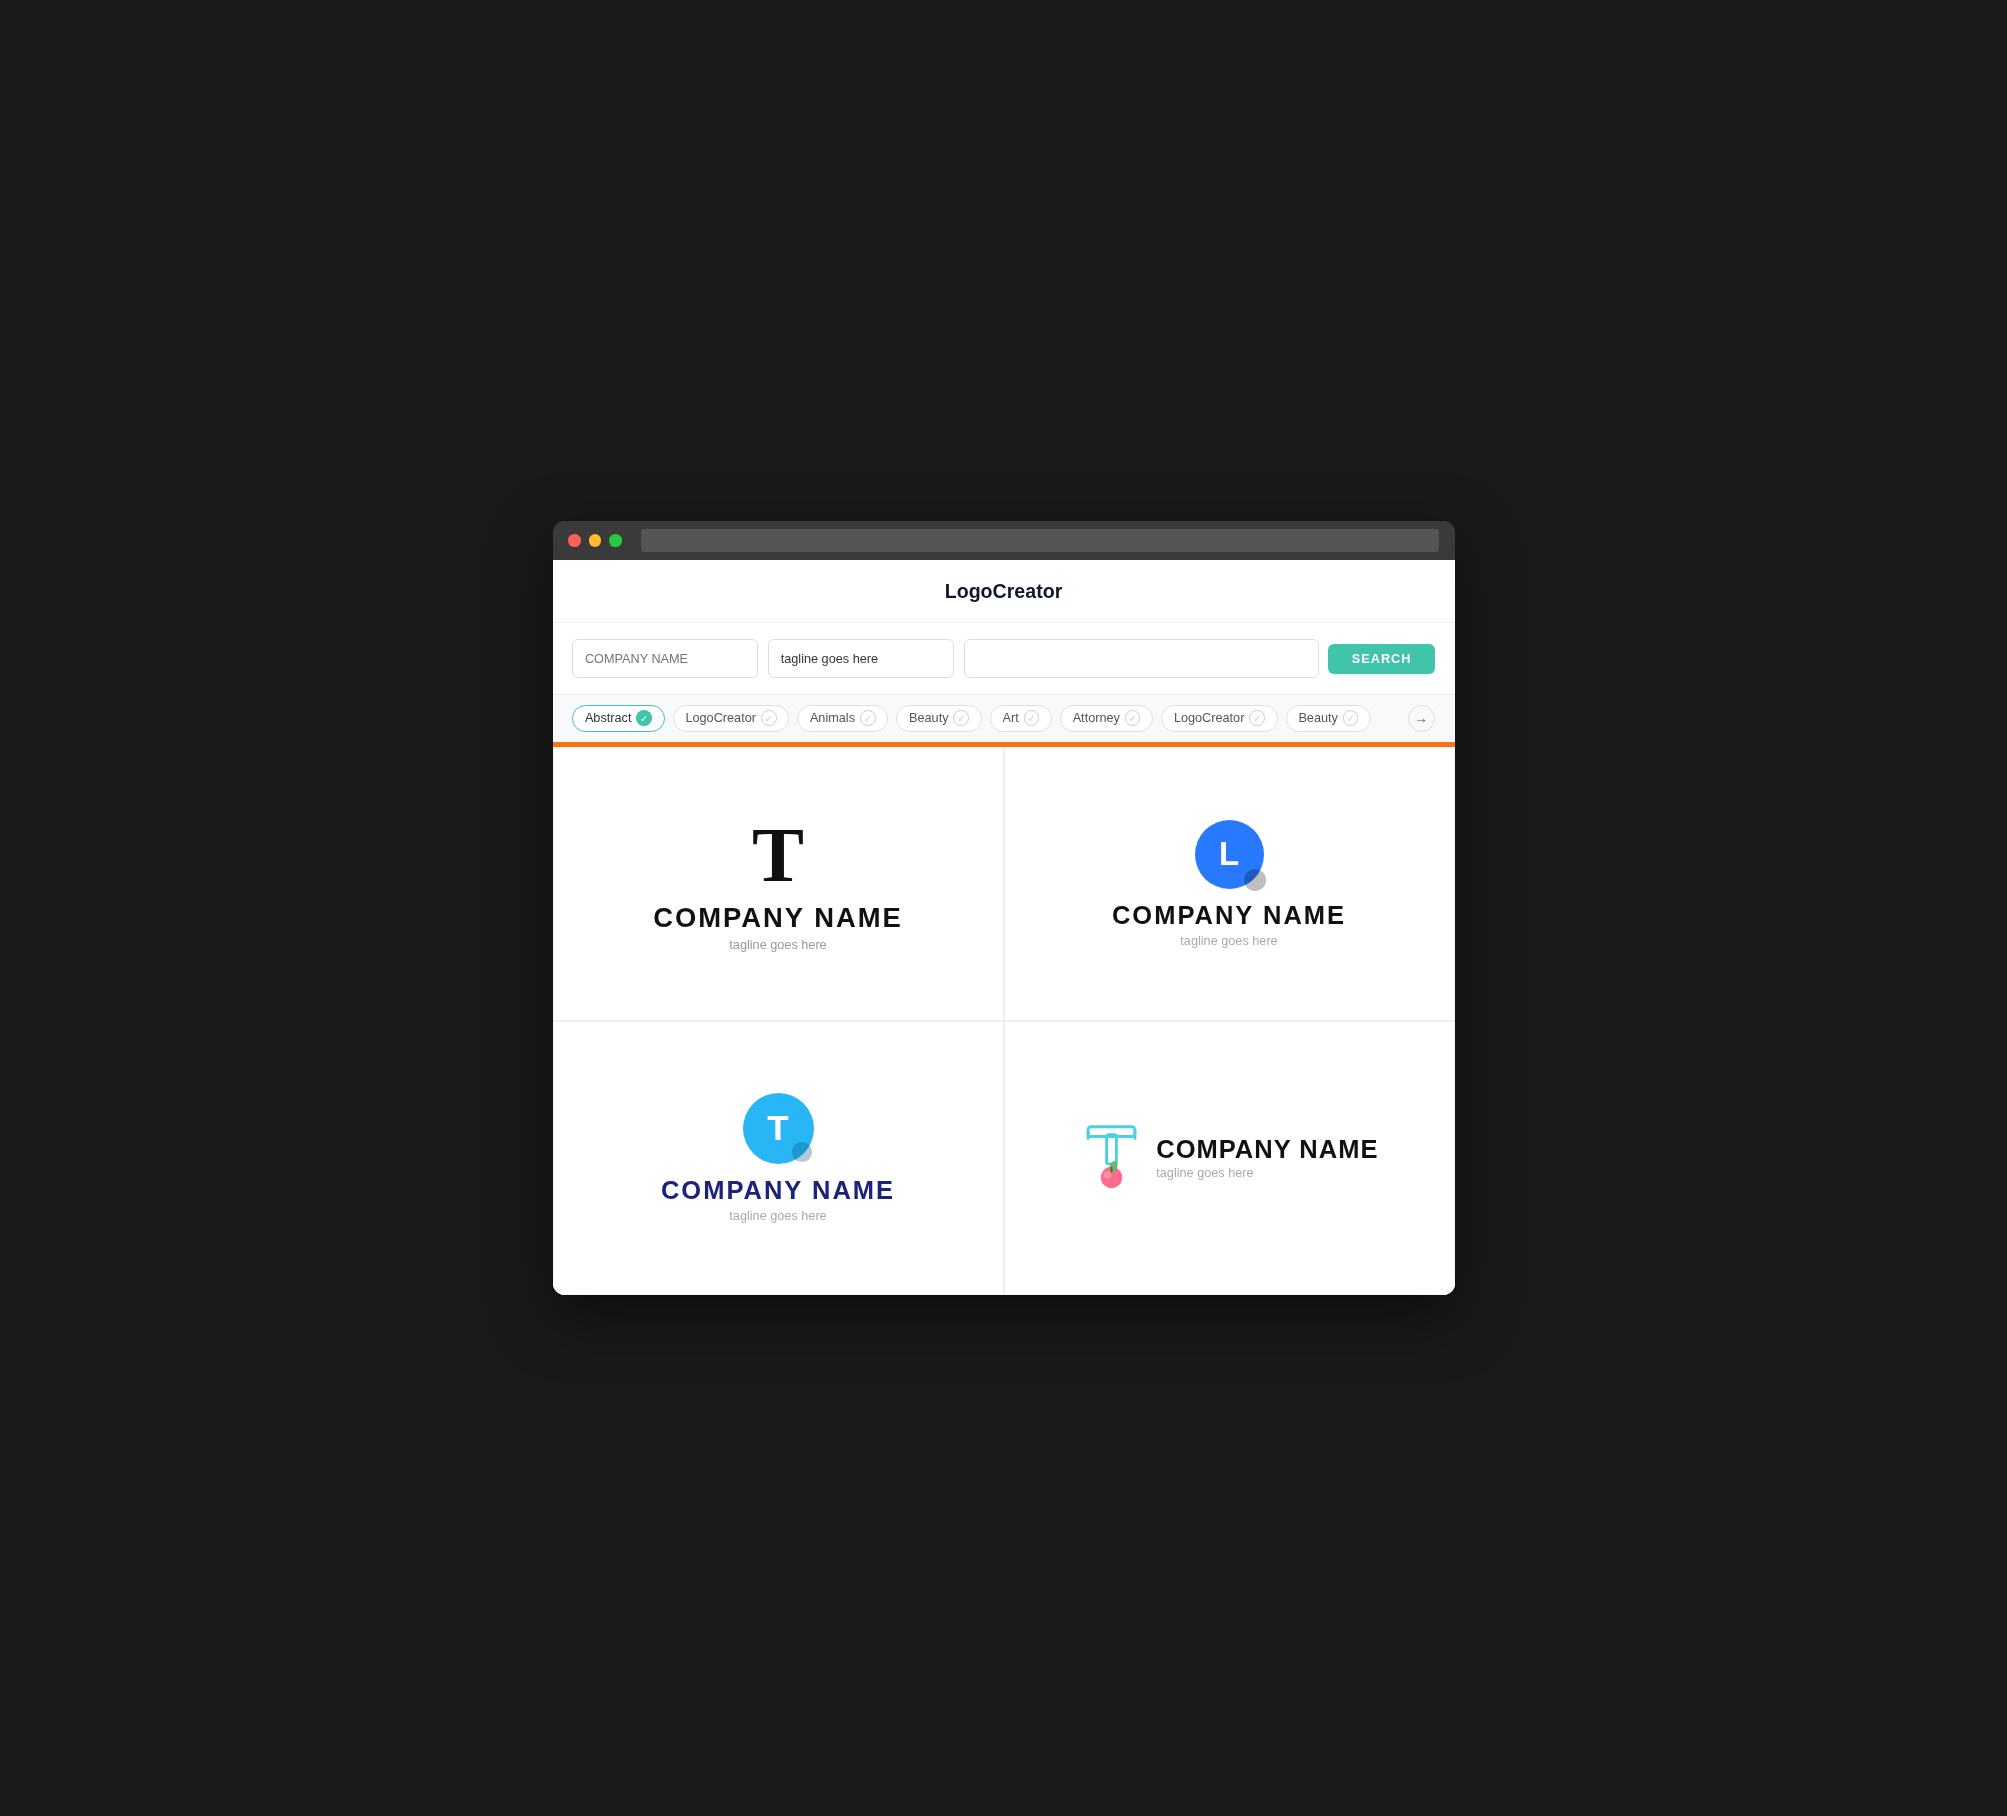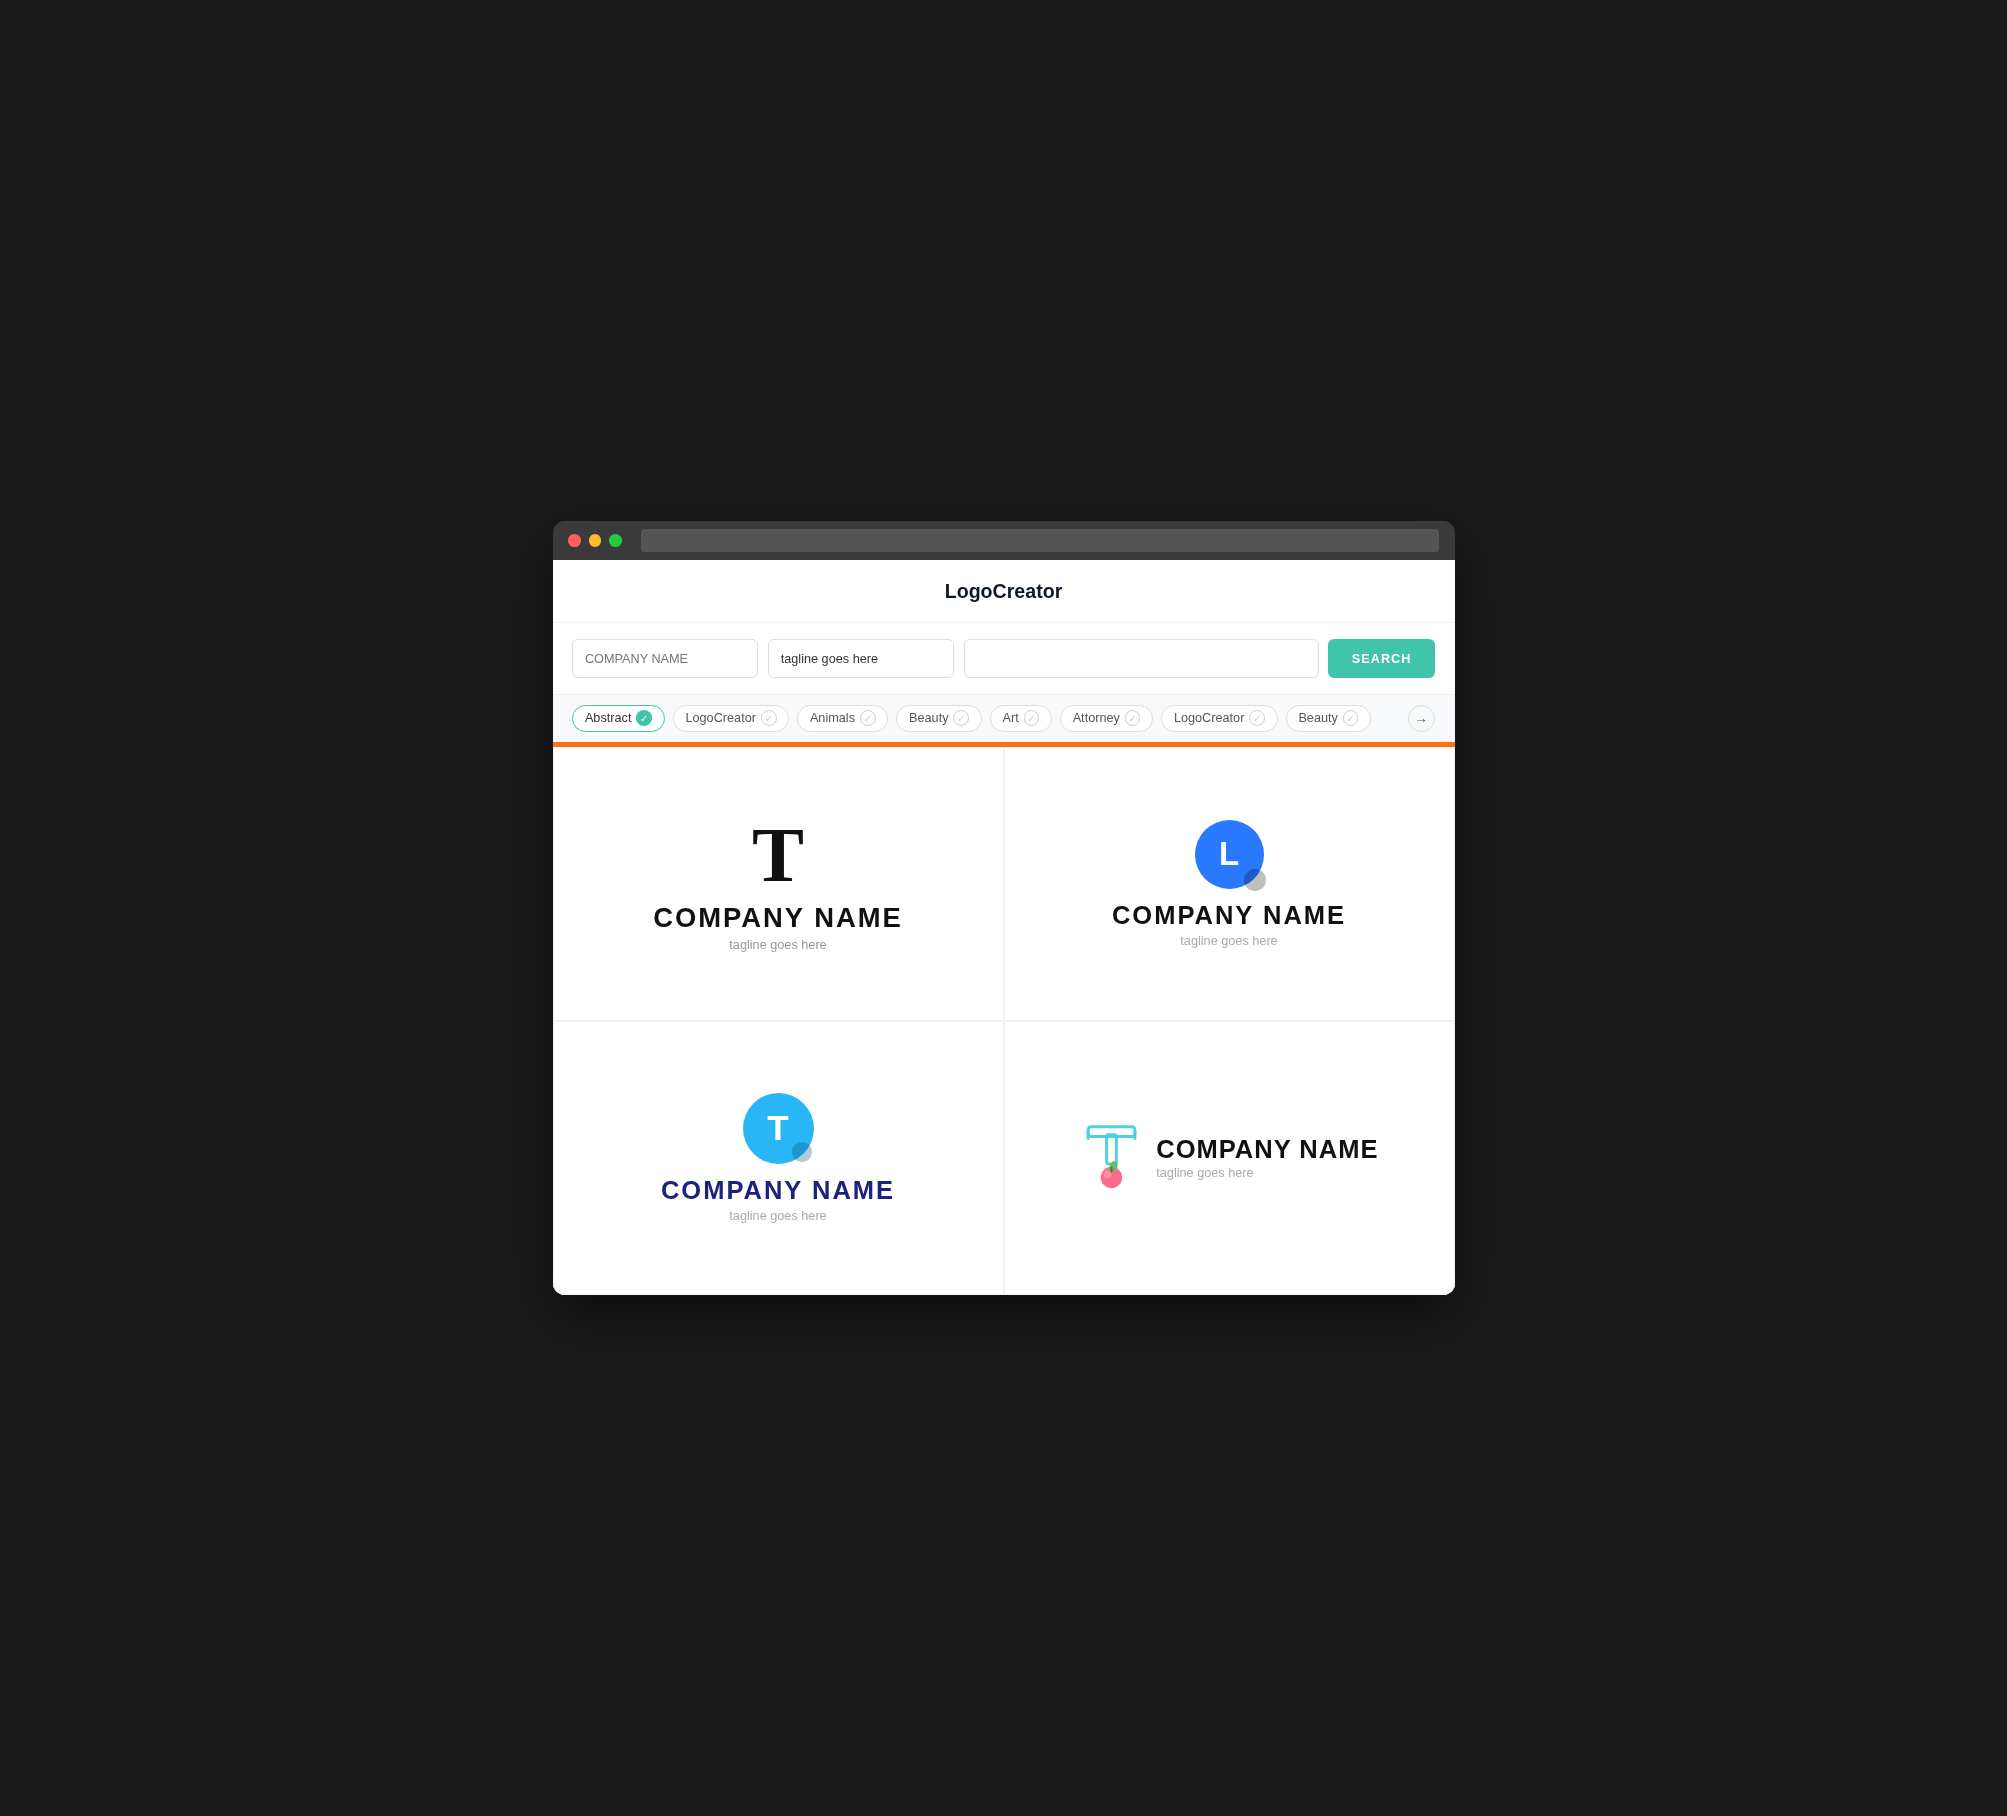--- a/index.html
+++ b/index.html
@@ -89,21 +89,21 @@
 
     .input-tagline {
       width: 186px;
     }
 
     .input-keyword {
       flex: 1;
     }
 
     .search-button {
-      height: 39px;
+      height: 30px;
       padding: 0 23.5px;
       background: #40c4aa;
       color: white;
       border: none;
       border-radius: 5.9px;
       font-size: 12.7px;
       font-weight: 700;
       letter-spacing: 1px;
       cursor: pointer;
       text-transform: uppercase;

